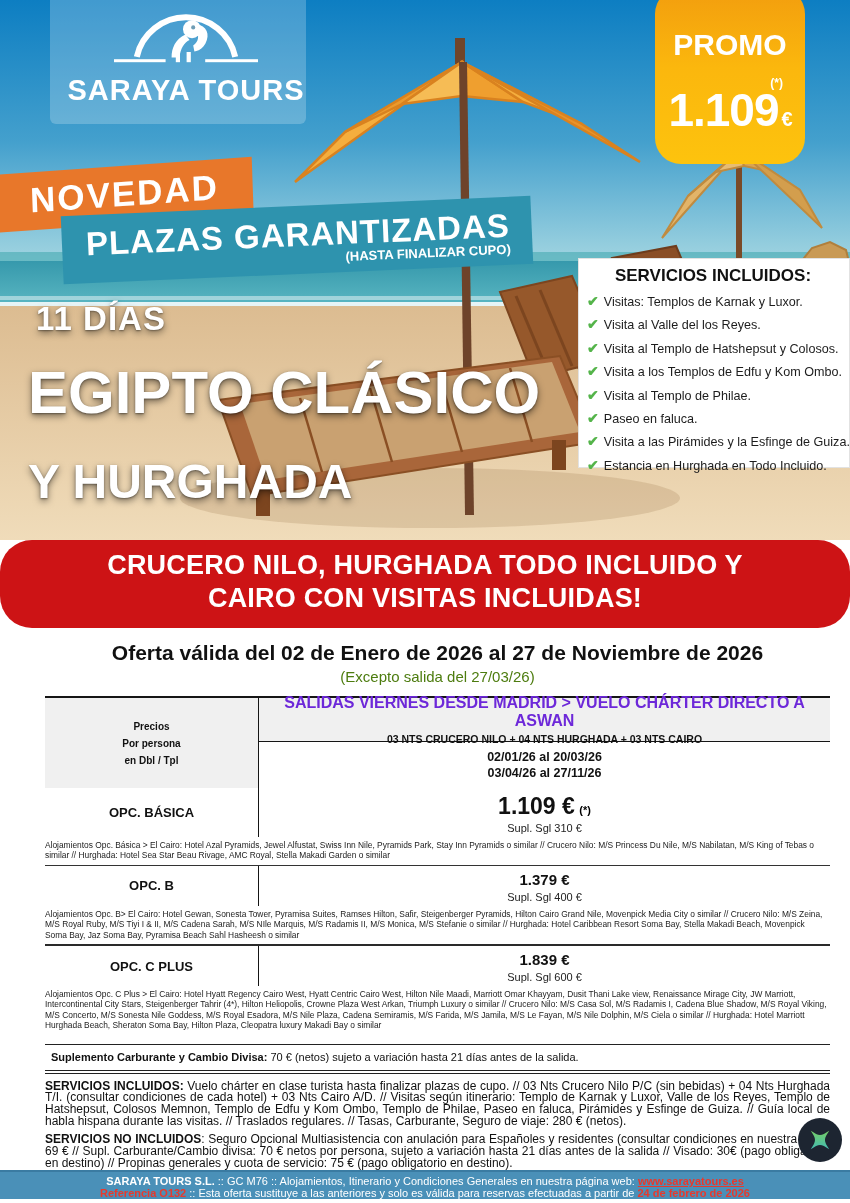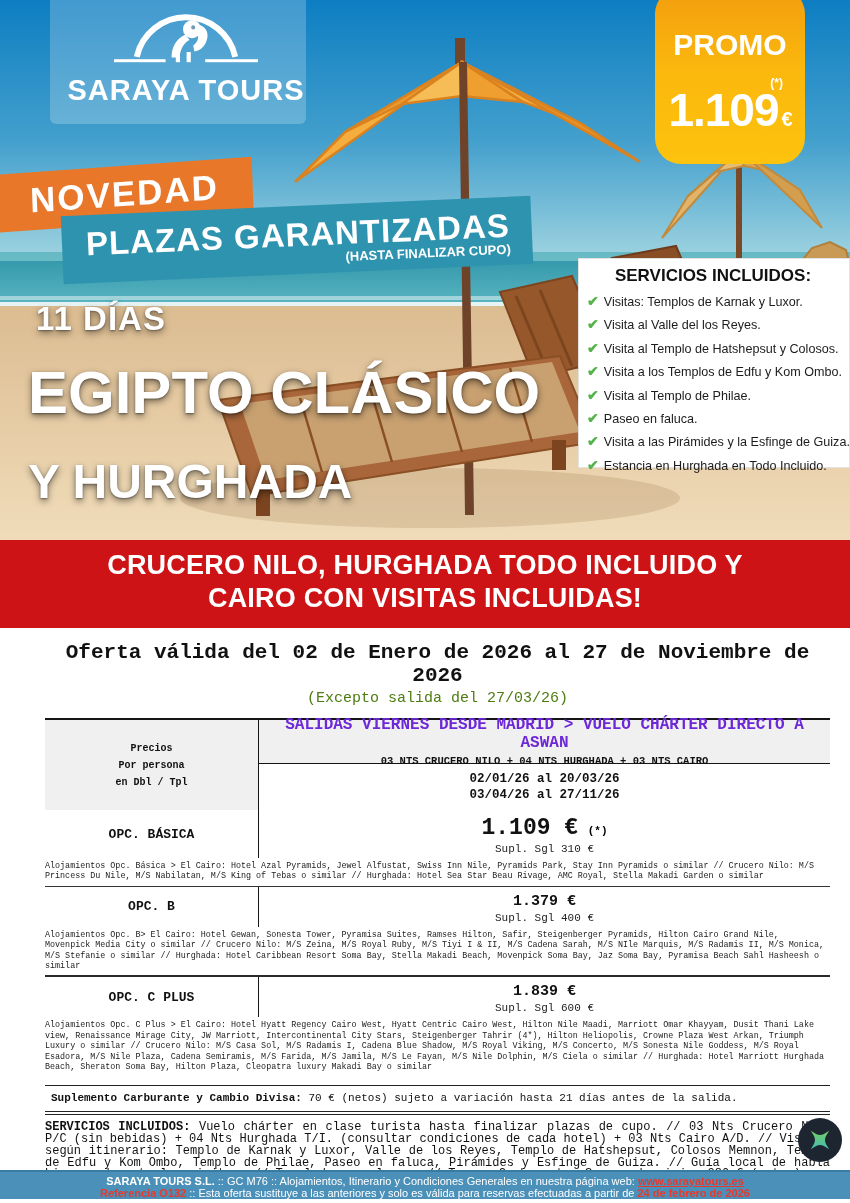--- a/index.html
+++ b/index.html
@@ -36,25 +36,25 @@
   .big-title1 { position:absolute; left:28px; top:358px; color:#fff; font-weight:bold; font-size:60px; letter-spacing:0;text-align:center; }
   .big-title2 { position:absolute; left:28px; top:454px; color:#fff; font-weight:bold; font-size:48px;text-align:right; }
 
   .services { position:absolute; right:0; top:258px; width:272px; height:210px;
     background:#fff; border:1px solid #e2e2e2; padding:7px 10px 6px 8px; }
   .services-title { text-align:center; font-weight:bold; font-size:17px; color:#111; margin-bottom:4px; }
   .svc { display:flex; align-items:baseline; font-size:12.6px; color:#1c1c1c; line-height:22.4px; white-space:nowrap; }
   .svc .chk { color:#54b44a; font-weight:bold; font-size:14px; margin-right:5px; }
 
   
-  .ribbon { height:88px; background:#cd1315; color:#fff; text-align:center; padding-top:9px; }
+  .ribbon { height:88px; background:#cd1315; color:#fff; text-align:center; padding-top:9px;border-radius:32px; }
   .ribbon div { font-weight:bold; font-size:27px; line-height:33px; letter-spacing:0.2px; }
 
   
-  .main { position:relative; height:543px; padding:0 20px 0 45px; overflow:hidden;font-family:Liberation Mono, monospace; }
+  .main { position:relative; height:543px; padding:0 20px 0 45px; overflow:hidden; }
   .validity { text-align:center; font-weight:bold; font-size:21px; color:#111; margin-top:13px; }
   .exception { text-align:center; font-size:15px; color:#4d7c0f; margin-top:3px; margin-bottom:11px; }
 
   .ptable { border-top:2px solid #151515; }
   .t-row { display:flex; }
   .t-left { width:213px; background:#f0f0f0; display:flex; flex-direction:column; justify-content:center;
     align-items:center; font-weight:bold; font-size:10px; line-height:17px; color:#111; height:90px; }
   .t-right { flex:1; border-left:1.6px solid #151515; }
   .t-right-top { height:44px; background:#f0f0f0; border-bottom:1.6px solid #151515;
     display:flex; flex-direction:column; justify-content:center; text-align:center; }

